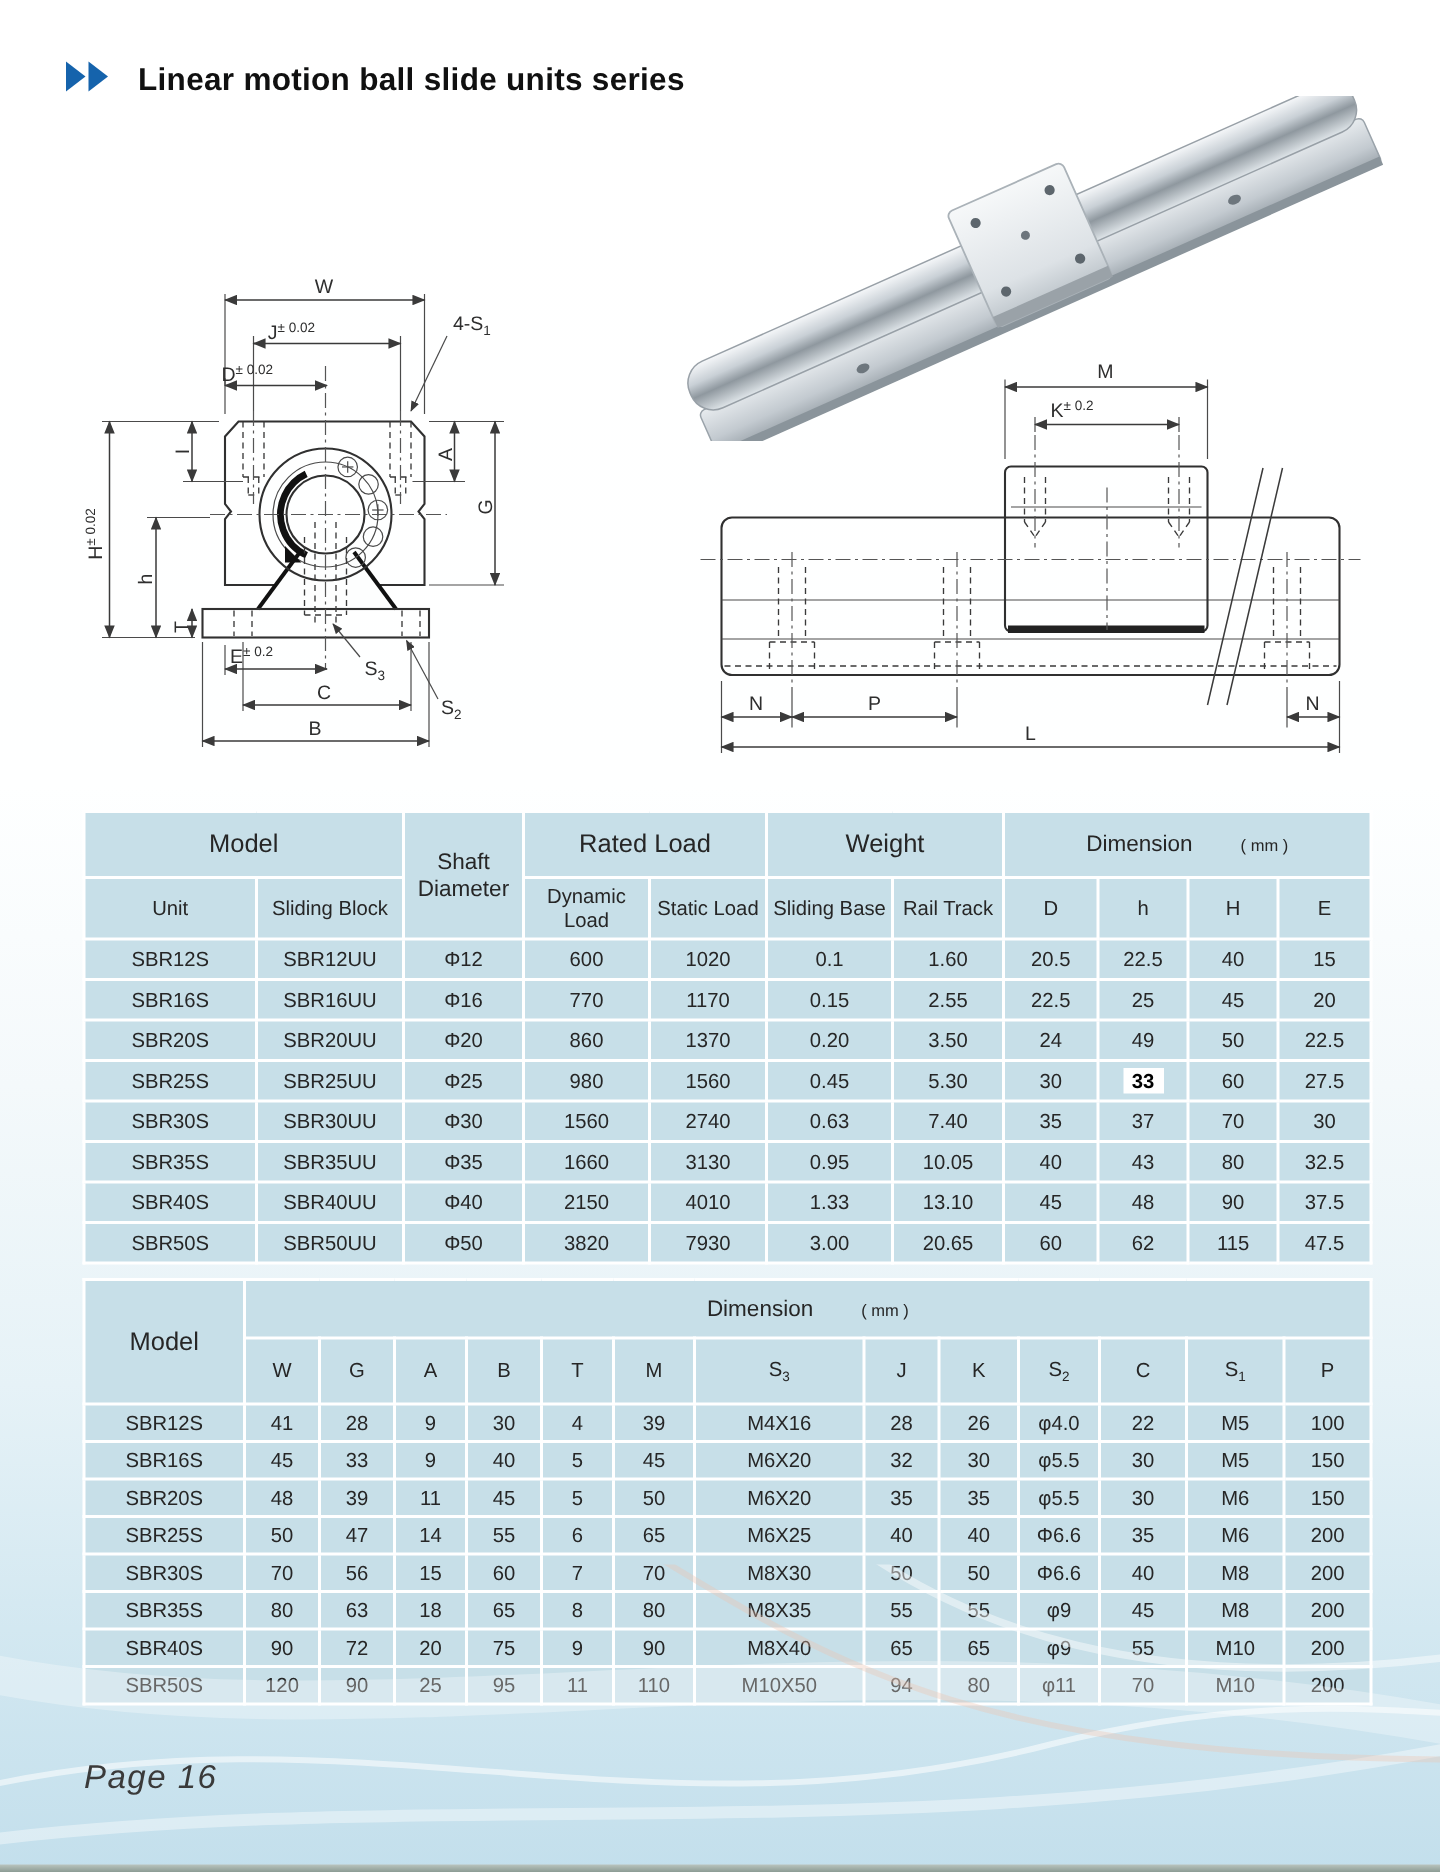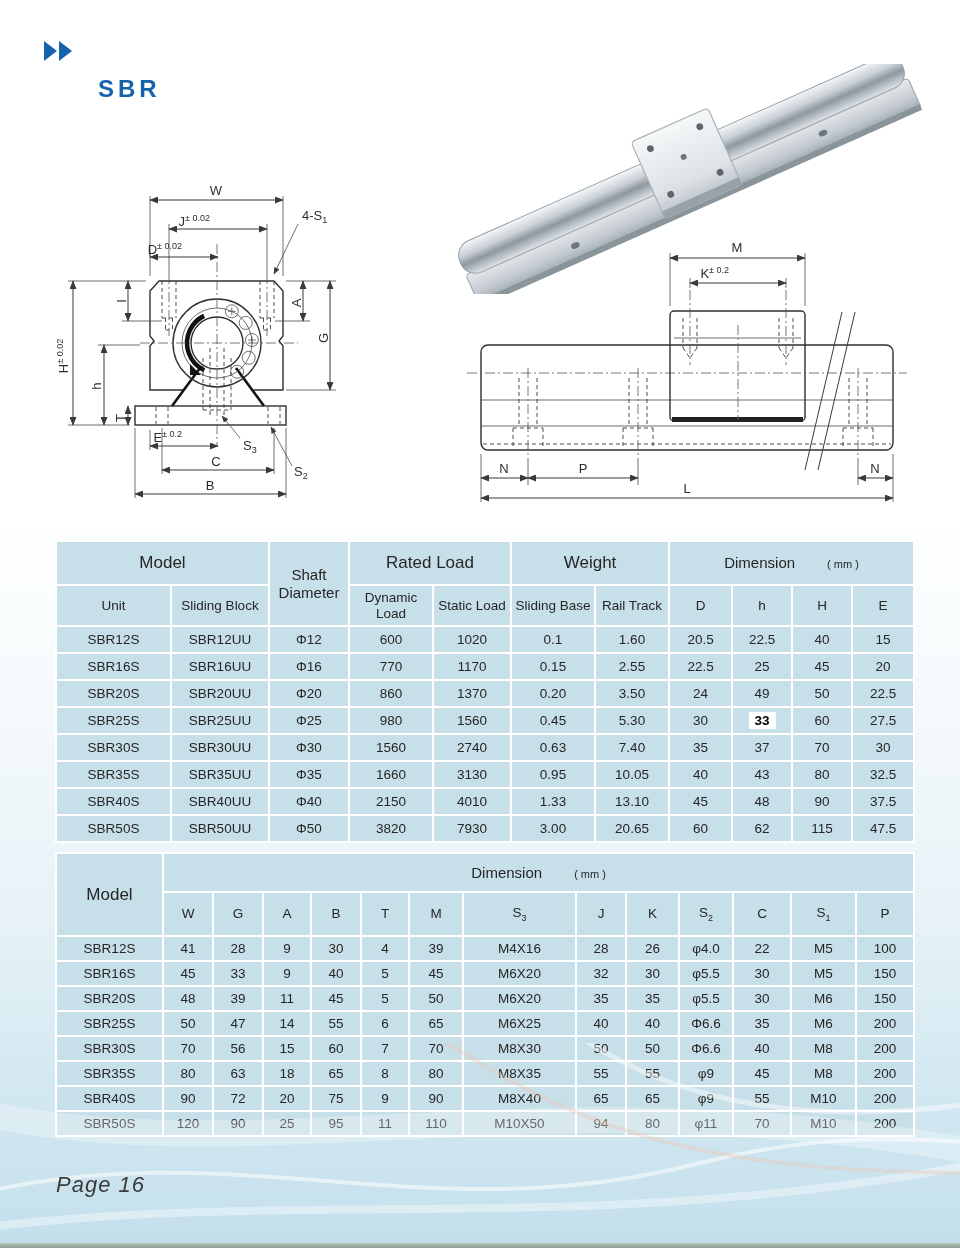--- a/index.html
+++ b/index.html
@@ -53,22 +53,22 @@
 <div class="page">
 
   <div class="hdr">
     <div class="hdr-row">
       <span>
         <svg width="36" height="22" viewBox="0 0 36 22">
           <polygon points="0,1 13,11 0,21" fill="#1563ac"></polygon>
           <polygon points="15,1 28,11 15,21" fill="#1563ac"></polygon>
         </svg>
       </span>
+      <h1>Linear motion ball slide units series</h1>
     </div>
-    <div class="series">SBR</div>
   </div>
 
   <div class="photo">
     <svg width="500" height="230" viewBox="0 0 500 230">
       <defs>
         <linearGradient id="shaft" x1="0" y1="0" x2="0" y2="1">
           <stop offset="0" stop-color="#f5f7f9"></stop>
             <stop offset=".35" stop-color="#c9d0d6"></stop>
           <stop offset=".6" stop-color="#8f989f"></stop>
             <stop offset="1" stop-color="#dfe5e9"></stop>

